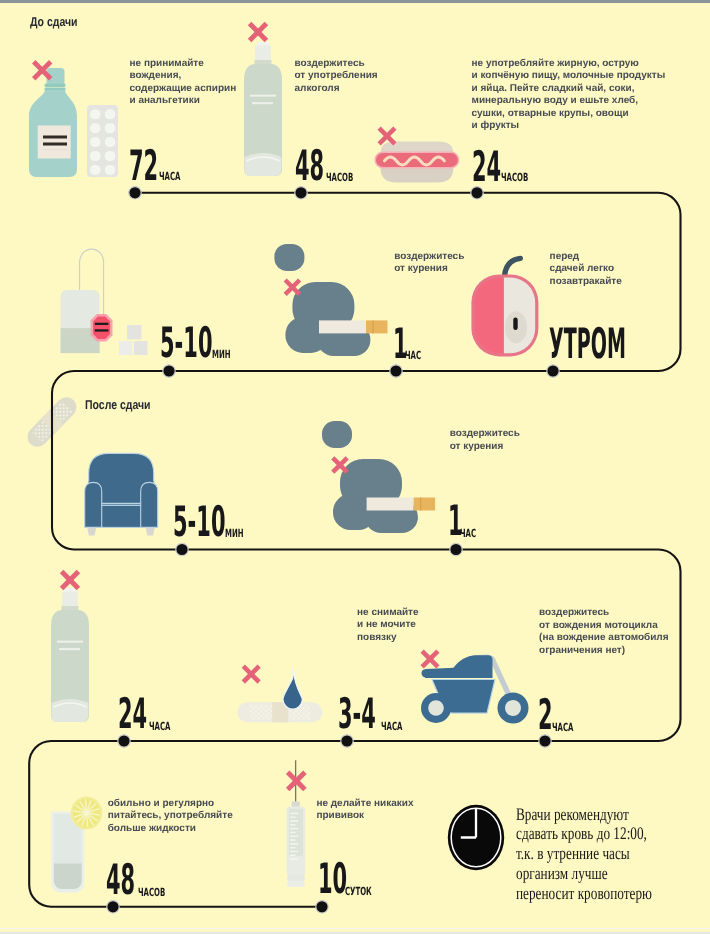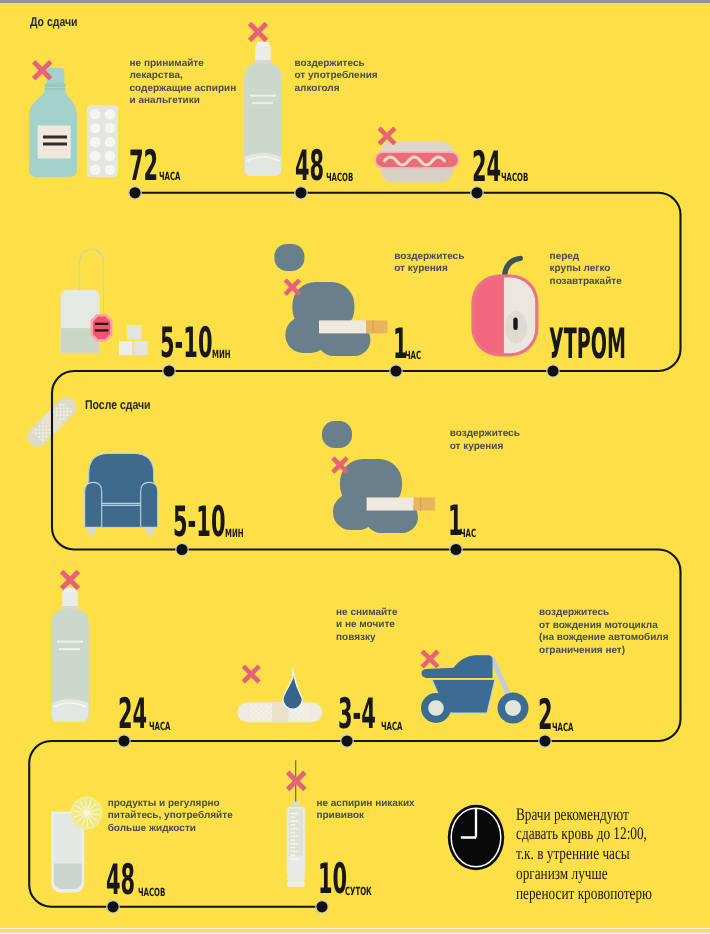--- a/index.html
+++ b/index.html
@@ -1,19 +1,19 @@
 <!DOCTYPE html>
 <html><head>
 <meta charset="utf-8">
 <style>
 html,body{margin:0;padding:0;}
 body{width:710px;height:934px;background:#ffffff;overflow:hidden;
   font-family:"Liberation Sans",sans-serif;
   -webkit-font-smoothing:antialiased;text-rendering:geometricPrecision;}
-#root{position:absolute;left:0;top:0;width:710px;height:934px;background:#fde047;}
+#root{position:absolute;left:0;top:0;width:710px;height:934px;background:#fef9c3;}
 .topbar{position:absolute;left:0;top:0;width:710px;height:3px;background:#8b9499;}
 .botline{position:absolute;left:0;top:928px;width:710px;height:1px;background:#f4f4f4;}
 .botline2{position:absolute;left:0;top:932px;width:710px;height:2px;background:#e7e7e7;}
 .sectitle{position:absolute;font-weight:bold;font-size:12.8px;color:#26292d;line-height:1;
   font-family:"Liberation Sans",sans-serif;transform-origin:left top;transform:scaleX(0.82);}
 .note{position:absolute;font-size:10px;line-height:12.5px;color:#474c53;font-weight:bold;
   white-space:pre;}
 .num{position:absolute;font-family:"DejaVu Sans Condensed","Liberation Sans",sans-serif;
   font-weight:bold;color:#18181a;line-height:1;transform-origin:left top;
   -webkit-font-smoothing:antialiased;}
@@ -279,67 +279,73 @@
       <circle cx="545" cy="741.0" r="6.2" fill="#111" stroke="#cccccc" stroke-width="1.2"></circle>
       <circle cx="545" cy="741.0" r="4.2" fill="#111"></circle>
       <circle cx="113" cy="906.8" r="6.2" fill="#111" stroke="#cccccc" stroke-width="1.2"></circle>
       <circle cx="113" cy="906.8" r="4.2" fill="#111"></circle>
       <circle cx="322" cy="906.8" r="6.2" fill="#111" stroke="#cccccc" stroke-width="1.2"></circle>
       <circle cx="322" cy="906.8" r="4.2" fill="#111"></circle>
 </svg>
 <div class="sectitle" style="left:30.0px;top:16.3px">До сдачи</div>
 <div class="sectitle" style="left:85.3px;top:399.4px">После сдачи</div>
 <div class="note" style="left:129.5px;top:57.7px">не принимайте
-лекарства,
+вождения,
 содержащие аспирин
 и анальгетики</div>
 <div class="num" style="left:129.4px;top:144.6px;font-size:42px;transform:scaleX(0.555)">72</div>
 <div class="unit" style="left:159.0px;top:171.4px">ЧАСА</div>
 <div class="note" style="left:294.5px;top:57.7px">воздержитесь
 от употребления
 алкоголя</div>
 <div class="num" style="left:295.1px;top:145.2px;font-size:42px;transform:scaleX(0.555)">48</div>
 <div class="unit" style="left:325.7px;top:172.3px">ЧАСОВ</div>
+<div class="note" style="left:471.5px;top:57.7px">не употребляйте жирную, острую
+и копчёную пищу, молочные продукты
+и яйца. Пейте сладкий чай, соки,
+минеральную воду и ешьте хлеб,
+сушки, отварные крупы, овощи
+и фрукты</div>
 <div class="num" style="left:471.7px;top:145.6px;font-size:42px;transform:scaleX(0.555)">24</div>
 <div class="unit" style="left:500.6px;top:172.1px">ЧАСОВ</div>
 <div class="num" style="left:159.7px;top:321.8px;font-size:42px;transform:scaleX(0.555)">5-10</div>
 <div class="unit" style="left:211.7px;top:349.0px">МИН</div>
 <div class="note" style="left:394.2px;top:250.5px">воздержитесь
 от курения</div>
 <div class="num" style="left:393.3px;top:323.4px;font-size:42px;transform:scaleX(0.555)">1</div>
 <div class="unit" style="left:405.1px;top:349.7px">ЧАС</div>
 <div class="note" style="left:549.6px;top:250.5px">перед
-крупы легко
+сдачей легко
 позавтракайте</div>
 <div class="num" style="left:548.6px;top:323.3px;font-size:42px;transform:scaleX(0.505)">УТРОМ</div>
 <div class="num" style="left:172.6px;top:501.1px;font-size:42px;transform:scaleX(0.555)">5-10</div>
 <div class="unit" style="left:224.5px;top:528.2px">МИН</div>
 <div class="note" style="left:449.7px;top:428.3px">воздержитесь
 от курения</div>
 <div class="num" style="left:447.8px;top:500.4px;font-size:42px;transform:scaleX(0.555)">1</div>
 <div class="unit" style="left:460.1px;top:528.4px">ЧАС</div>
 <div class="num" style="left:117.7px;top:693.2px;font-size:42px;transform:scaleX(0.555)">24</div>
 <div class="unit" style="left:148.9px;top:721.0px">ЧАСА</div>
-<div class="note" style="left:336px;top:606.7px">не снимайте
+<div class="note" style="left:357px;top:606.7px">не снимайте
 и не мочите
 повязку</div>
 <div class="num" style="left:338.2px;top:693.0px;font-size:42px;transform:scaleX(0.555)">3-4</div>
 <div class="unit" style="left:381.1px;top:721.3px">ЧАСА</div>
 <div class="note" style="left:539.1px;top:607.3px">воздержитесь
 от вождения мотоцикла
 (на вождение автомобиля
 ограничения нет)</div>
 <div class="num" style="left:537.5px;top:694.2px;font-size:42px;transform:scaleX(0.555)">2</div>
 <div class="unit" style="left:552.4px;top:722.1px">ЧАСА</div>
-<div class="note" style="left:107.7px;top:797.5px">продукты и регулярно
+<div class="note" style="left:107.7px;top:797.5px">обильно и регулярно
 питайтесь, употребляйте
 больше жидкости</div>
 <div class="num" style="left:106.3px;top:858.9px;font-size:42px;transform:scaleX(0.555)">48</div>
 <div class="unit" style="left:137.9px;top:887.1px">ЧАСОВ</div>
-<div class="note" style="left:316.4px;top:797.5px">не аспирин никаких
+<div class="note" style="left:316.4px;top:797.5px">не делайте никаких
 прививок</div>
 <div class="num" style="left:317.5px;top:858.3px;font-size:42px;transform:scaleX(0.555)">10</div>
 <div class="unit" style="left:345.1px;top:886.2px">СУТОК</div>
 <div class="ftext" style="left:515.9px;top:804.5px">Врачи рекомендуют
 сдавать кровь до 12:00,
 т.к. в утренние часы
 организм лучше
 переносит кровопотерю</div>
 </div>
 

